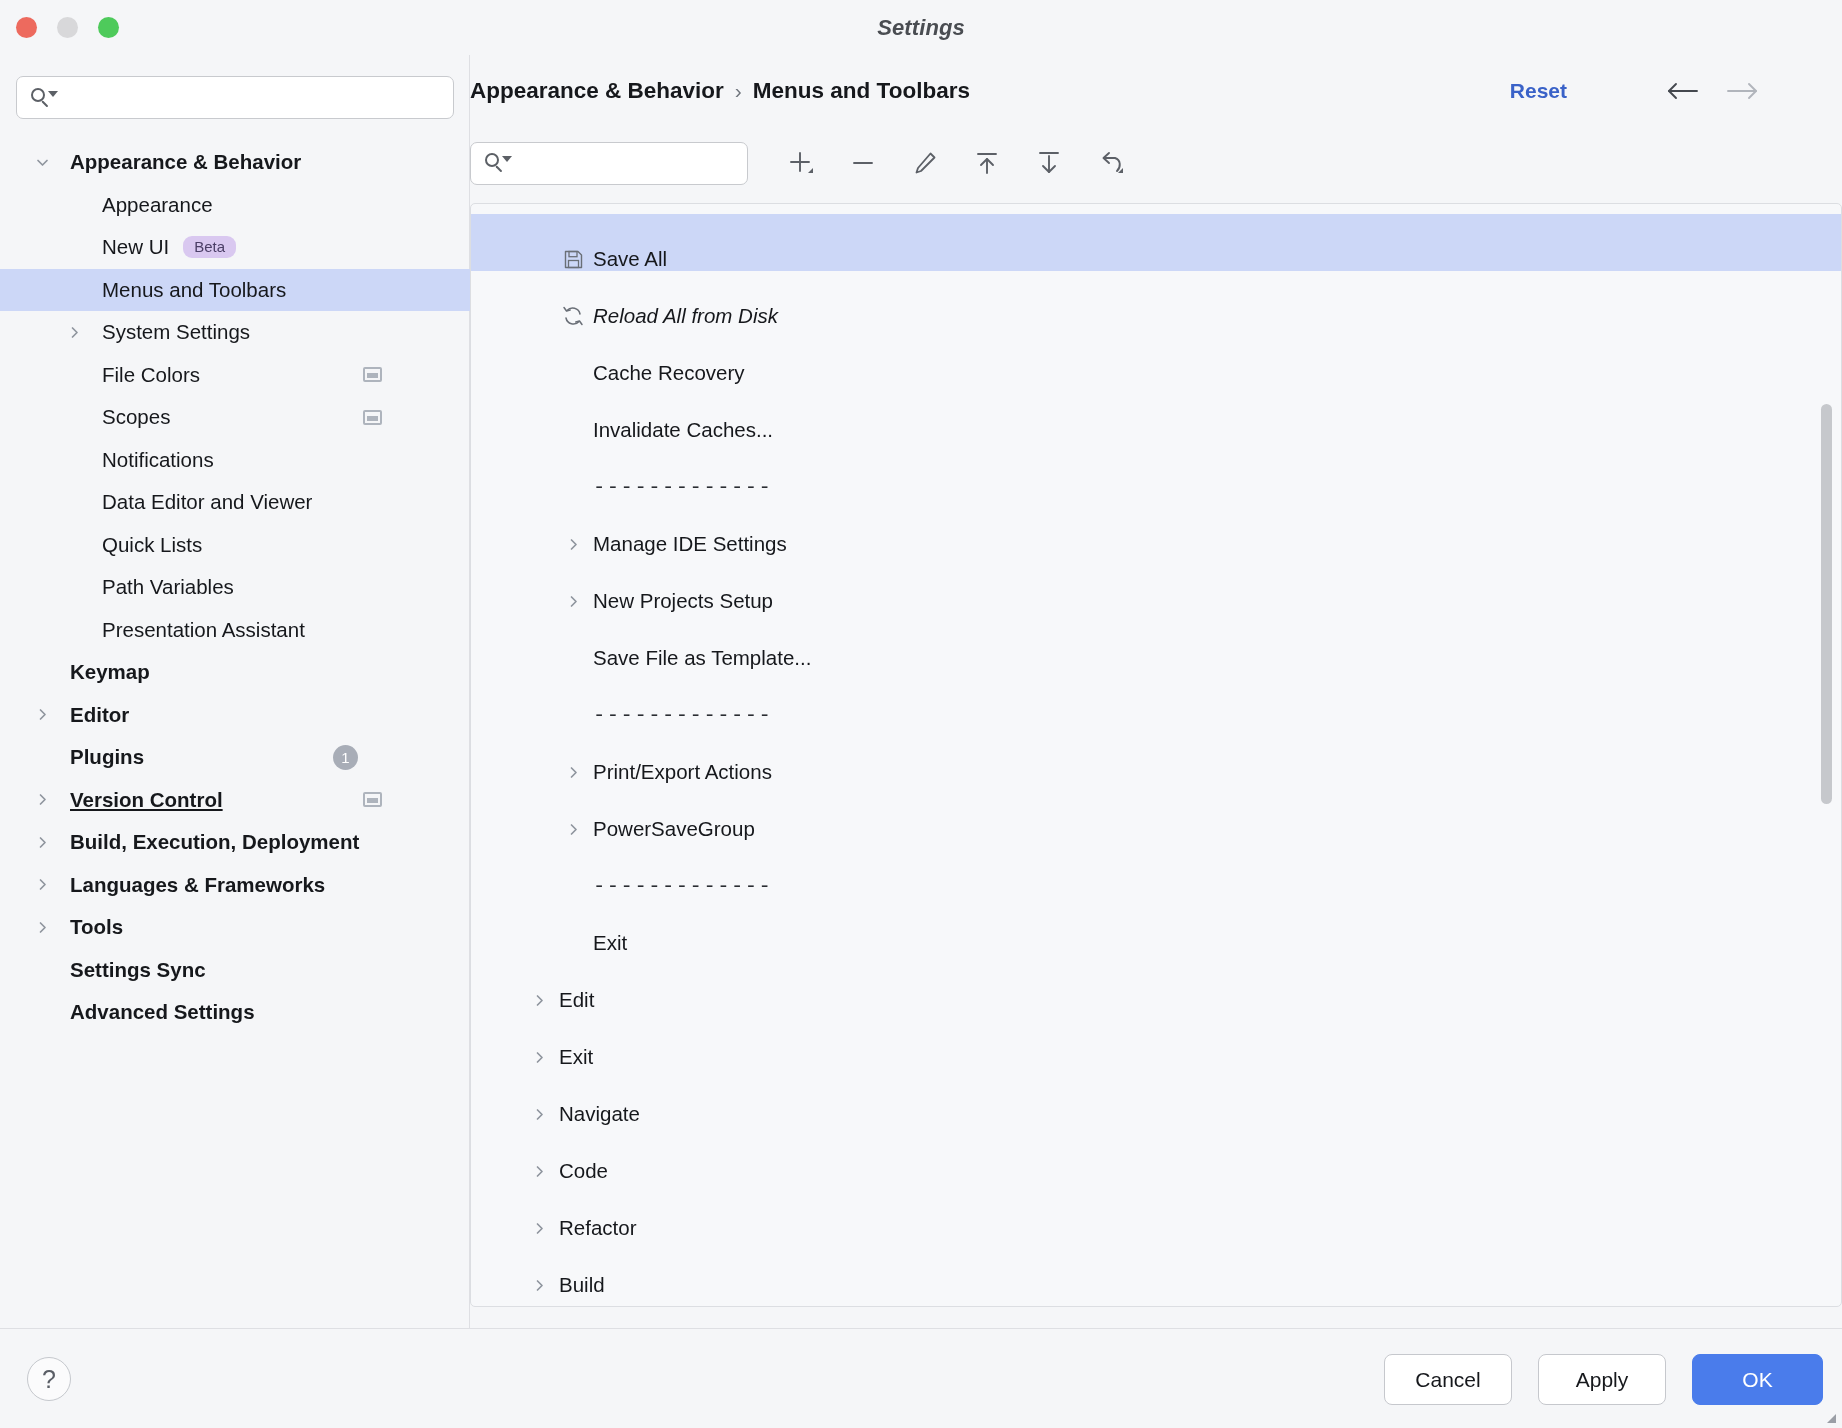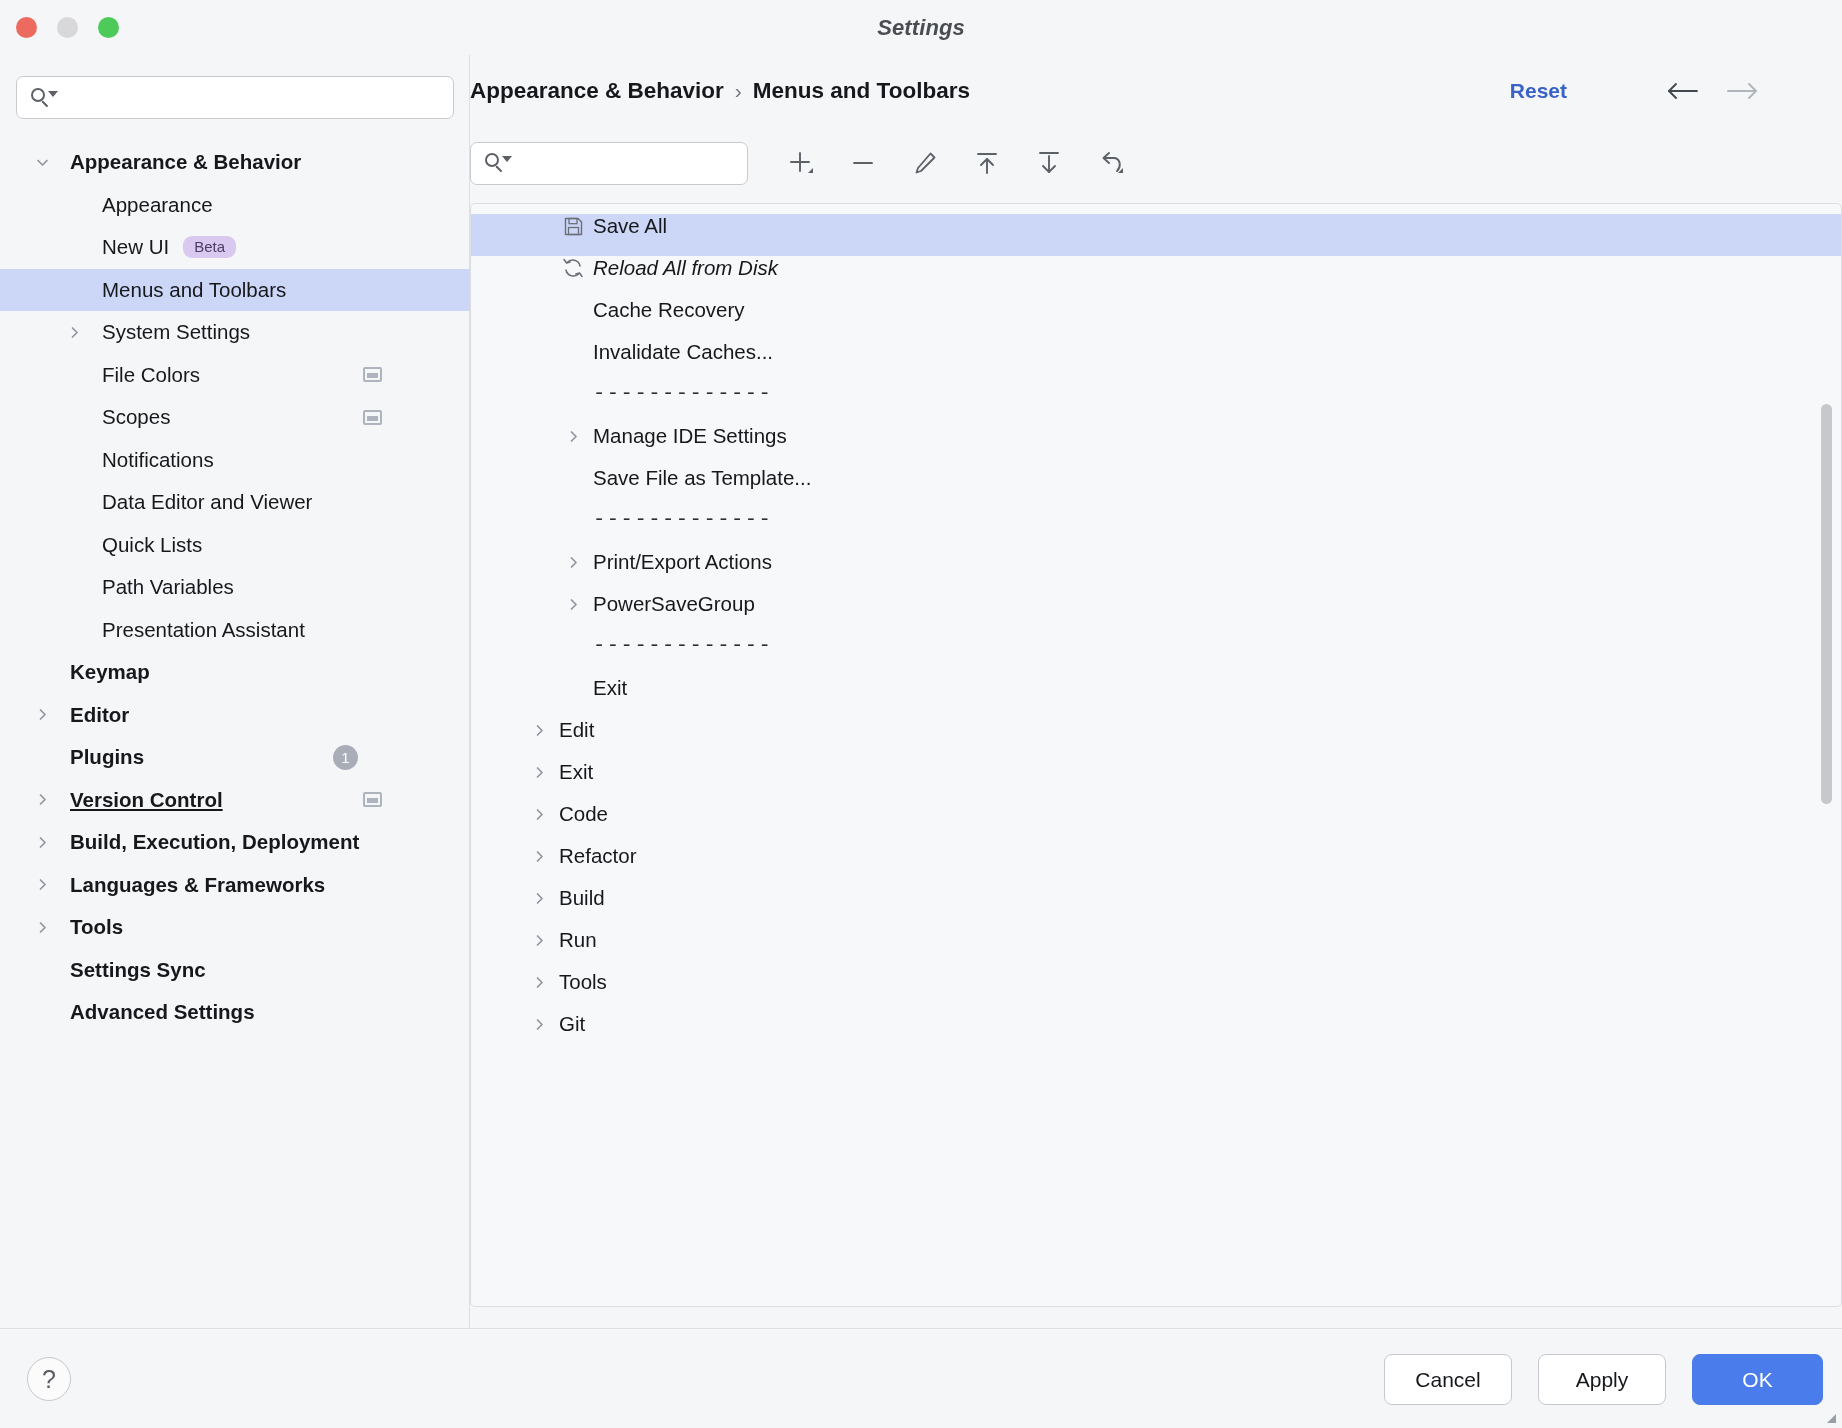--- a/index.html
+++ b/index.html
@@ -182,22 +182,22 @@
     position: absolute; top: 148px; left: 0;
     width: 1372px; height: 1104px;
     background: #f7f8fa;
     border: 1px solid #dcdee2;
     border-radius: 5px;
     overflow: hidden;
   }
   .item-list { position: relative; padding-top: 10px; }
   .item-row {
     position: relative;
-    display: flex; align-items: flex-start;
-    height: 42px;
+    display: flex; align-items: flex-end;
+    height: 57px;
     cursor: default;
   }
   .item-row.selected { background: #ccd7f7; }
   .item-row .chev {
     position: absolute;
     width: 24px; height: 24px;
     display: flex; align-items: center; justify-content: center;
     color: #9aa0a8;
   }
   .item-row .ico {
@@ -509,20 +509,28 @@
           </div>
           <div class="item-row">
             <span class="chev" style="left: 90px;">
               <svg width="15" height="15" viewBox="0 0 15 15" fill="none">
                 <path d="M5.5 3 L10 7.5 L5.5 12" stroke="#8f959e" stroke-width="1.7" stroke-linecap="round" stroke-linejoin="round"></path>
               </svg>
             </span>
             <span class="txt" style="margin-left: 122px;">Manage IDE Settings</span>
           </div>
           <div class="item-row">
+            <span class="chev" style="left: 90px;">
+              <svg width="15" height="15" viewBox="0 0 15 15" fill="none">
+                <path d="M5.5 3 L10 7.5 L5.5 12" stroke="#8f959e" stroke-width="1.7" stroke-linecap="round" stroke-linejoin="round"></path>
+              </svg>
+            </span>
+            <span class="txt" style="margin-left: 122px;">New Projects Setup</span>
+          </div>
+          <div class="item-row">
             <span class="txt" style="margin-left: 122px;">Save File as Template...</span>
           </div>
           <div class="item-row">
             <span class="sep-dashes" style="margin-left: 122px;">-------------</span>
           </div>
           <div class="item-row">
             <span class="chev" style="left: 90px;">
               <svg width="15" height="15" viewBox="0 0 15 15" fill="none">
                 <path d="M5.5 3 L10 7.5 L5.5 12" stroke="#8f959e" stroke-width="1.7" stroke-linecap="round" stroke-linejoin="round"></path>
               </svg>
@@ -551,20 +559,28 @@
             </span>
             <span class="txt" style="margin-left: 88px;">Edit</span>
           </div>
           <div class="item-row">
             <span class="chev" style="left: 56px;">
               <svg width="15" height="15" viewBox="0 0 15 15" fill="none">
                 <path d="M5.5 3 L10 7.5 L5.5 12" stroke="#8f959e" stroke-width="1.7" stroke-linecap="round" stroke-linejoin="round"></path>
               </svg>
             </span>
             <span class="txt" style="margin-left: 88px;">Exit</span>
+          </div>
+          <div class="item-row">
+            <span class="chev" style="left: 56px;">
+              <svg width="15" height="15" viewBox="0 0 15 15" fill="none">
+                <path d="M5.5 3 L10 7.5 L5.5 12" stroke="#8f959e" stroke-width="1.7" stroke-linecap="round" stroke-linejoin="round"></path>
+              </svg>
+            </span>
+            <span class="txt" style="margin-left: 88px;">Navigate</span>
           </div>
           <div class="item-row">
             <span class="chev" style="left: 56px;">
               <svg width="15" height="15" viewBox="0 0 15 15" fill="none">
                 <path d="M5.5 3 L10 7.5 L5.5 12" stroke="#8f959e" stroke-width="1.7" stroke-linecap="round" stroke-linejoin="round"></path>
               </svg>
             </span>
             <span class="txt" style="margin-left: 88px;">Code</span>
           </div>
           <div class="item-row">

